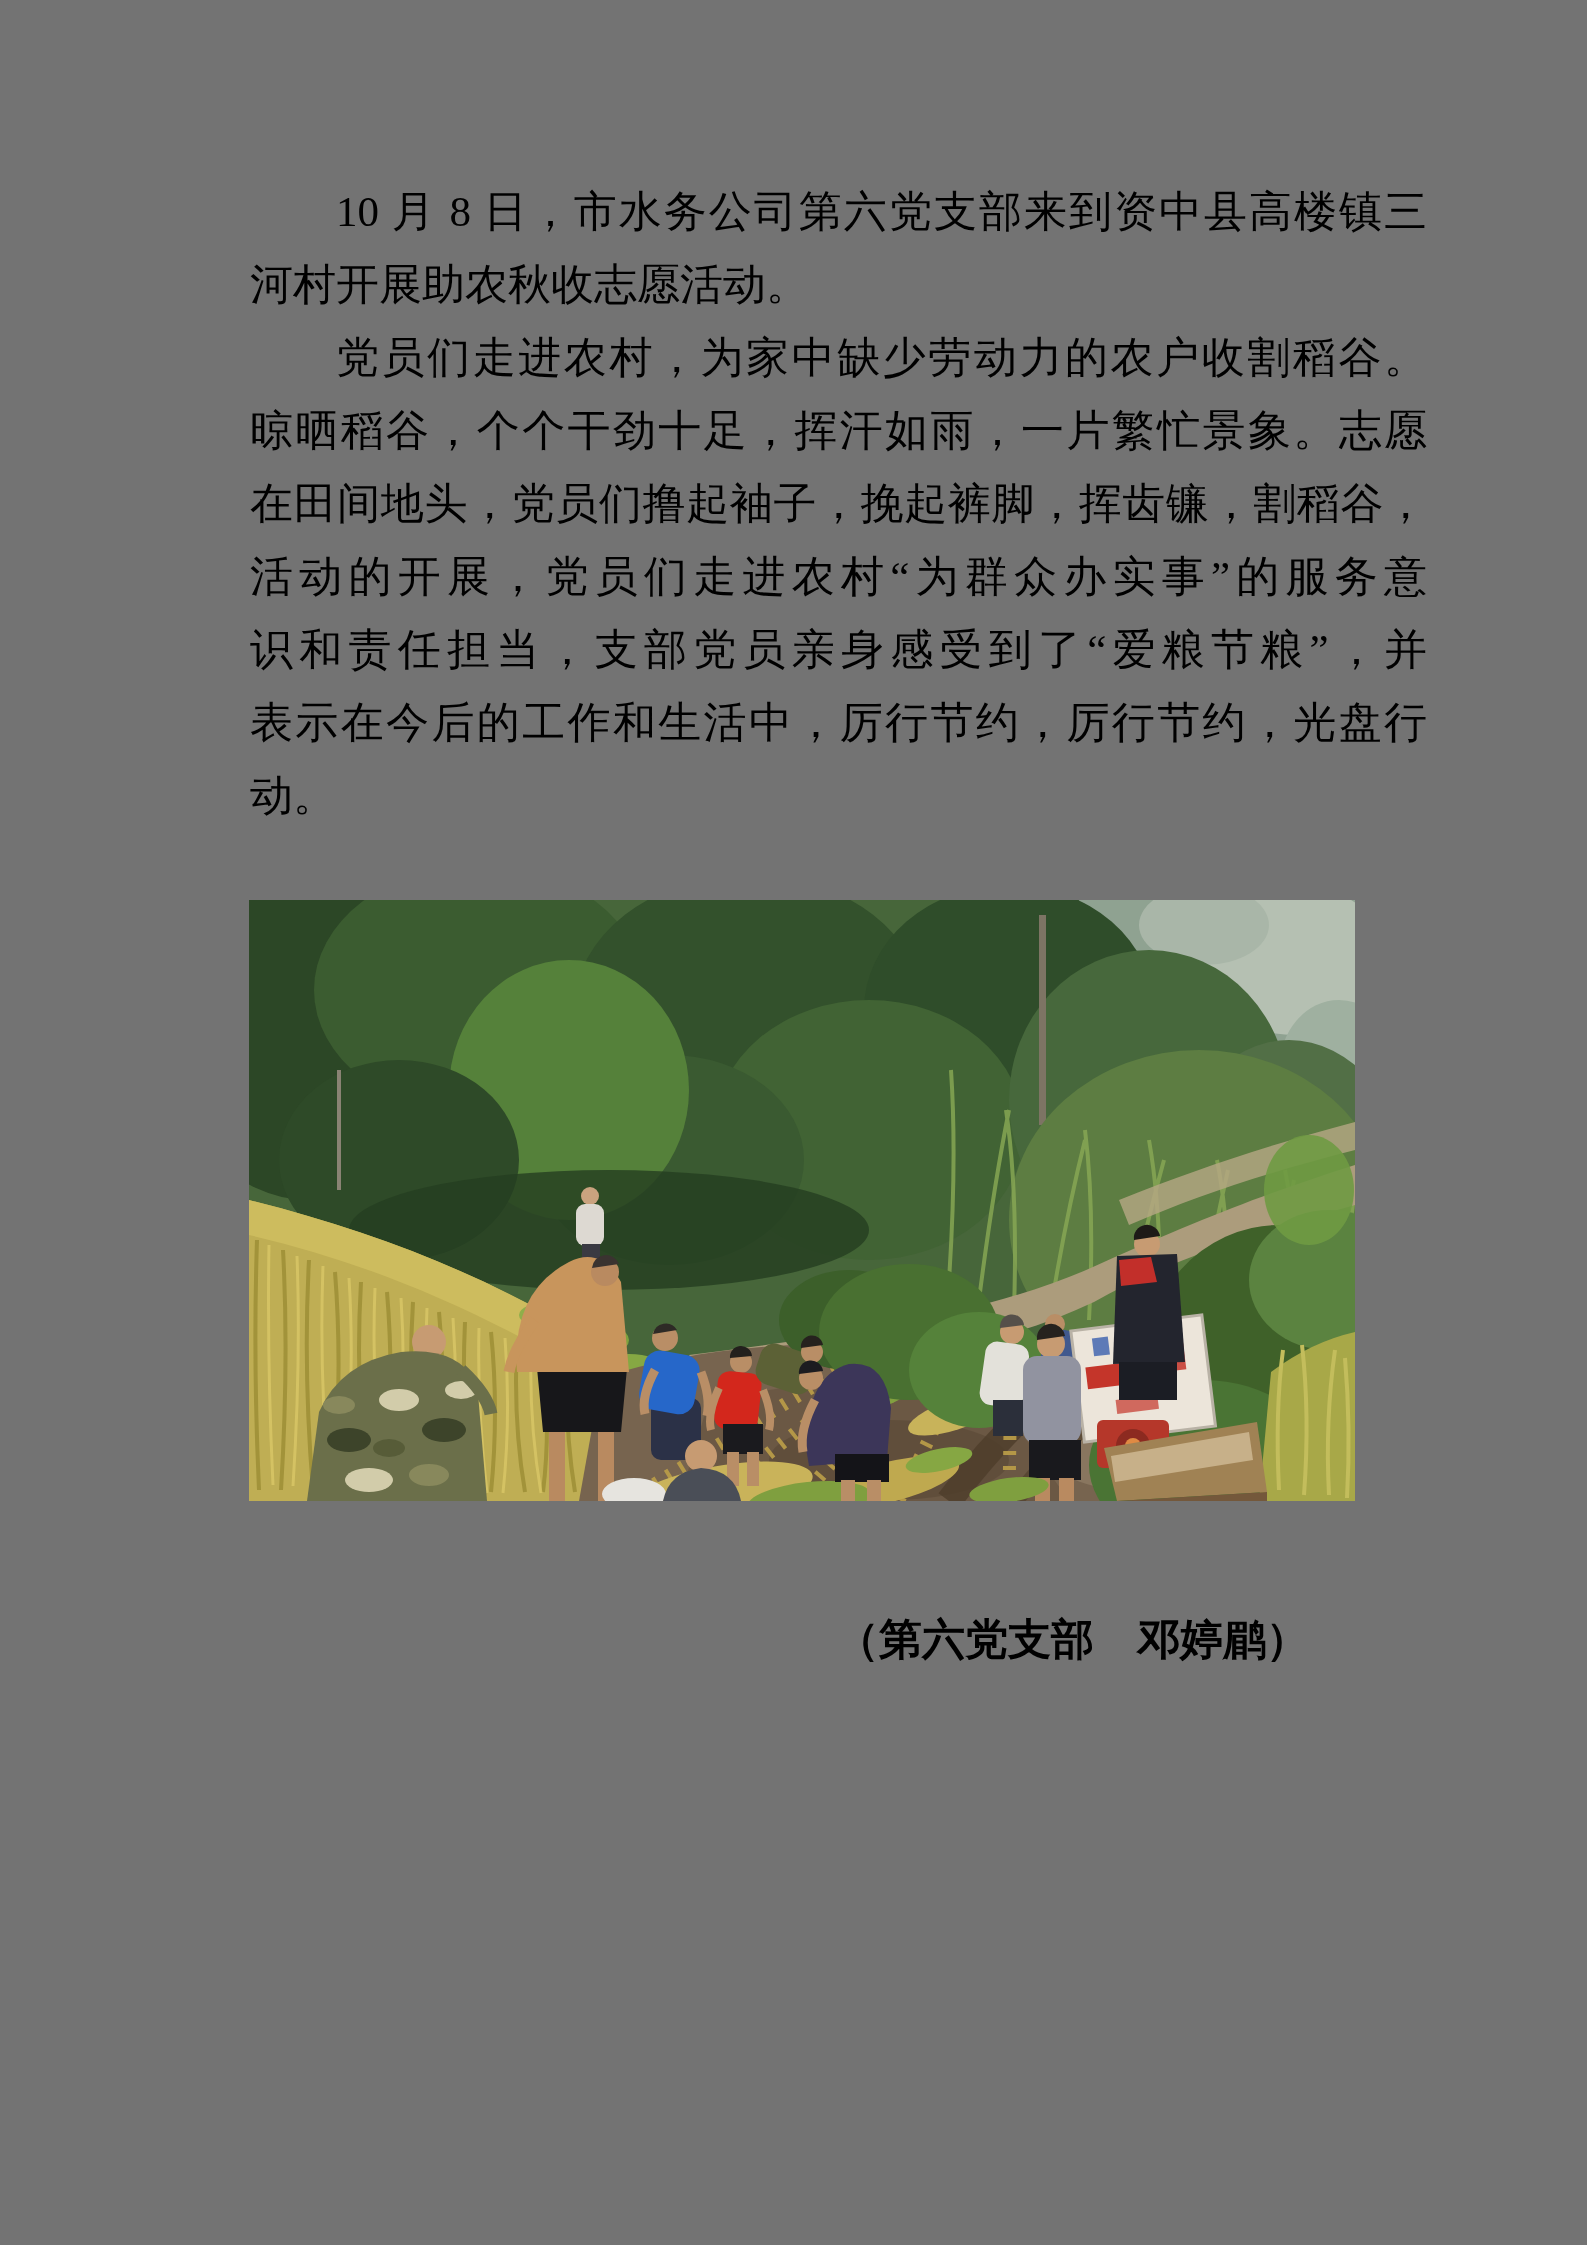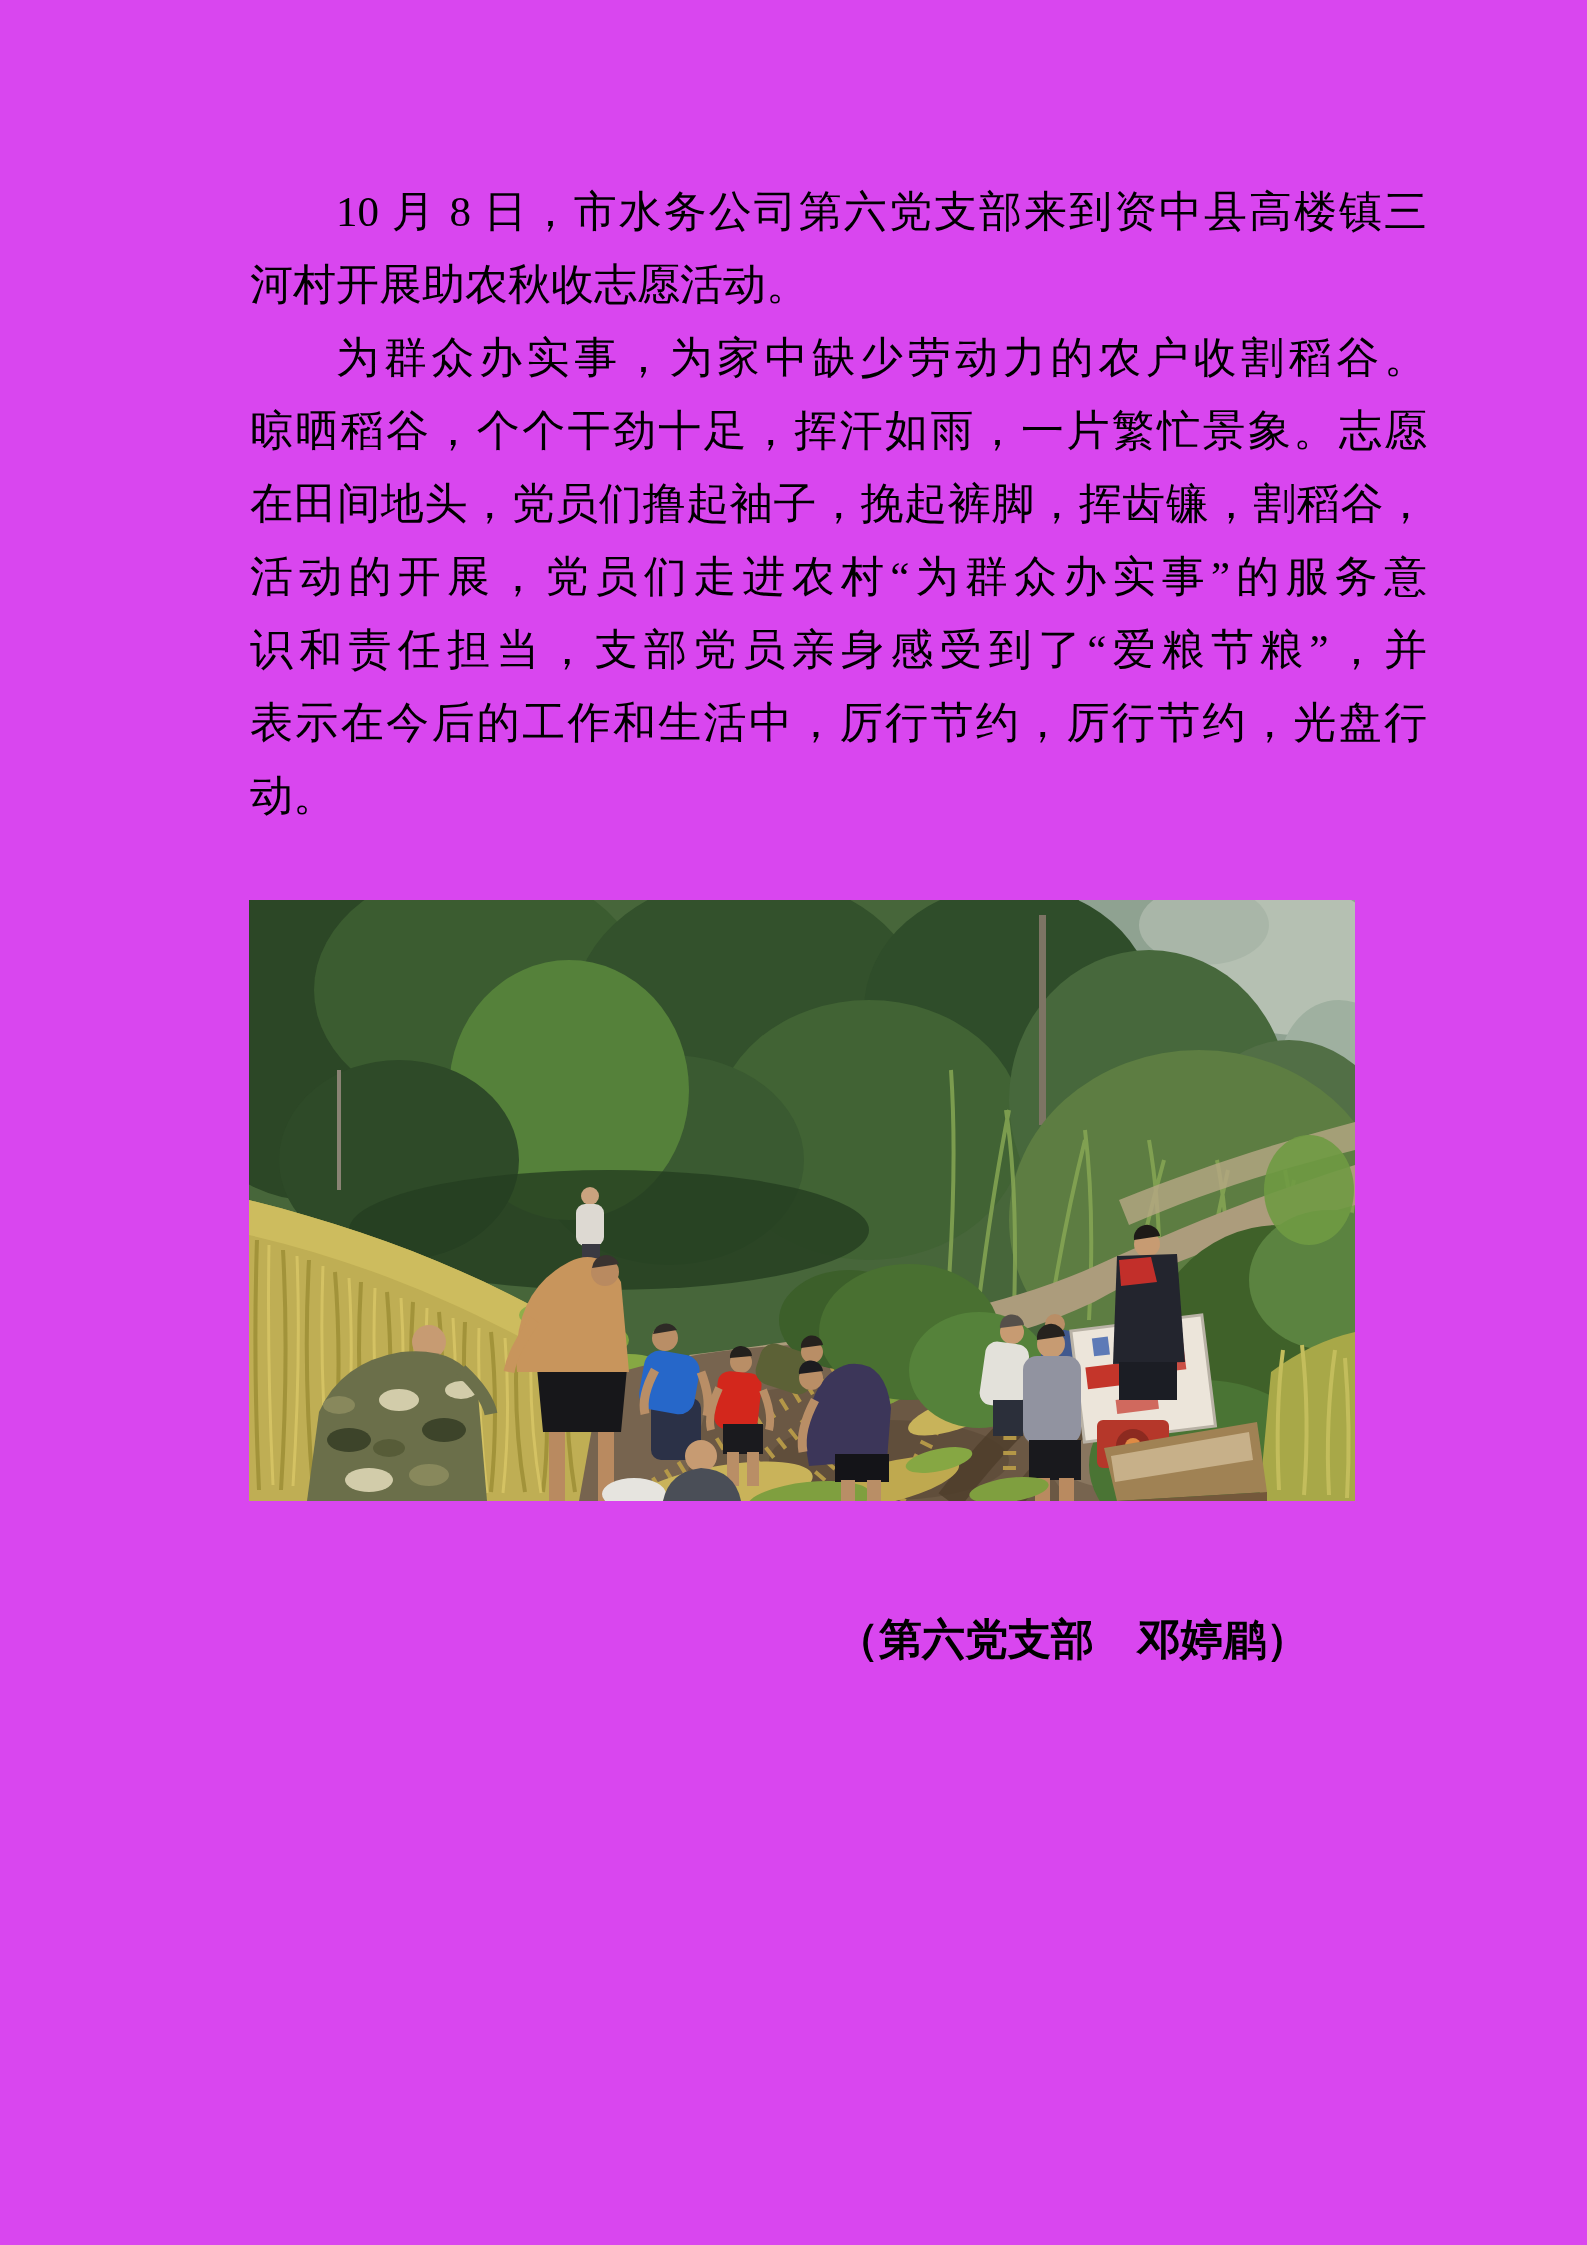--- a/index.html
+++ b/index.html
@@ -1,19 +1,19 @@
 <!DOCTYPE html>
 <html><head>
 <meta charset="utf-8">
 <style>
   html,body{margin:0;padding:0;background:#ffffff;}
   .page{
     position:relative;
     width:1587px;height:2245px;
-    background:#d946ef;
+    background:#737373;
     overflow:hidden;
     font-family:"Liberation Serif","DejaVu Serif",serif;
     color:#000;
   }
   .text-block{
     position:absolute;left:250px;top:175px;width:1177px;
     font-size:43px;
   }
   .line{
     height:73px;line-height:73px;
@@ -33,21 +33,21 @@
   }
 </style>
 </head>
 <body>
 
 <div class="page">
 
   <div class="text-block">
     <div class="line indent">10 月 8 日，市水务公司第六党支部来到资中县高楼镇三</div>
     <div class="line last">河村开展助农秋收志愿活动。</div>
-    <div class="line indent">为群众办实事，为家中缺少劳动力的农户收割稻谷。</div>
+    <div class="line indent">党员们走进农村，为家中缺少劳动力的农户收割稻谷。</div>
     <div class="line">晾晒稻谷，个个干劲十足，挥汗如雨，一片繁忙景象。志愿</div>
     <div class="line">在田间地头，党员们撸起袖子，挽起裤脚，挥齿镰，割稻谷，</div>
     <div class="line">活动的开展，党员们走进农村“为群众办实事”的服务意</div>
     <div class="line">识和责任担当，支部党员亲身感受到了“爱粮节粮”，并</div>
     <div class="line">表示在今后的工作和生活中，厉行节约，厉行节约，光盘行</div>
     <div class="line last">动。</div>
   </div>
 
   <div class="photo-wrap" role="img" aria-label="党员志愿者在稻田里帮助农户收割稻谷：左侧为金黄稻田，背景为绿树和茅草，中间多名志愿者弯腰割稻，右侧有红白相间的脱粒机和木板拖斗">
     <svg viewBox="0 0 1106 601" preserveAspectRatio="none">

